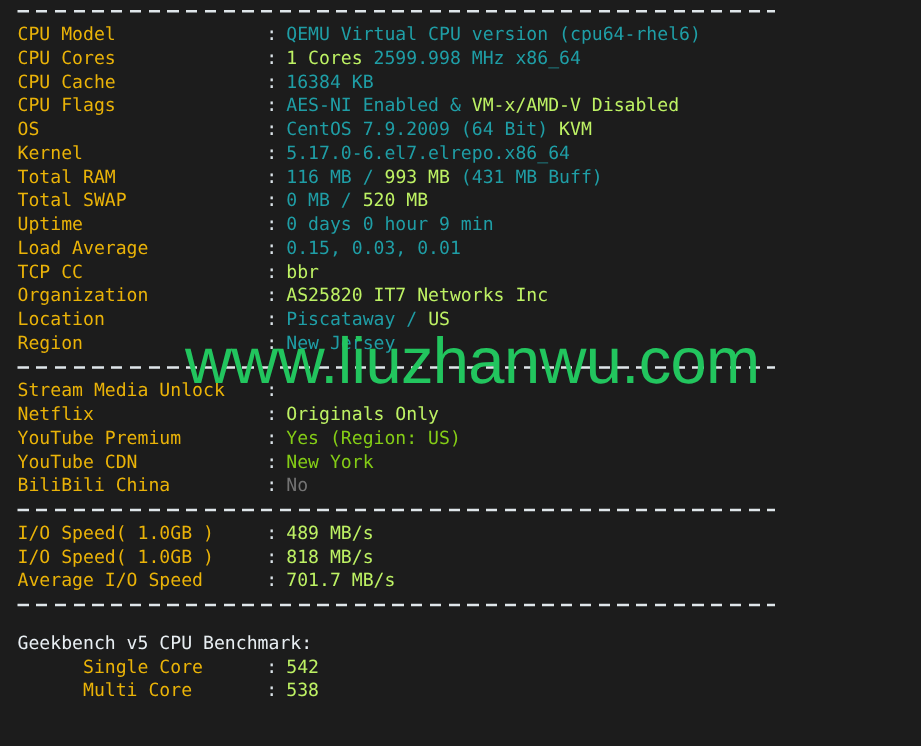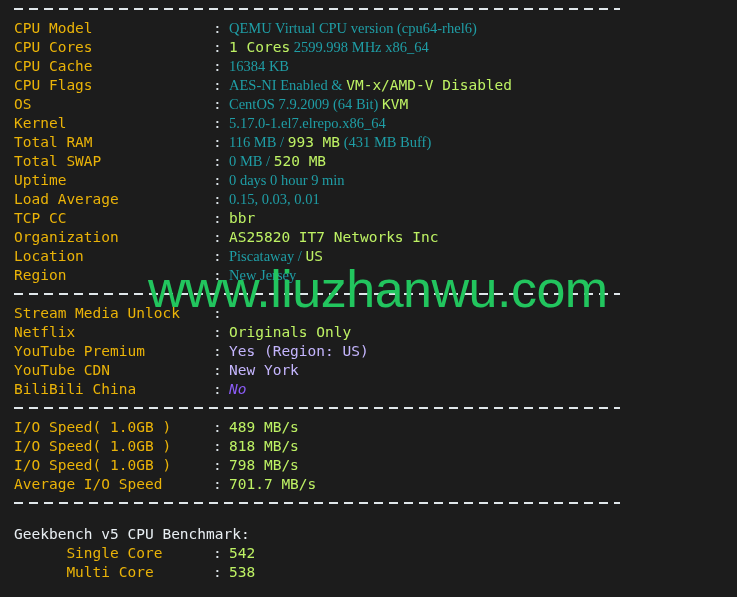--- a/index.html
+++ b/index.html
@@ -62,24 +62,24 @@
   .colon {
     display: inline-block;
     width: 16px;
     color: #dbe3e8;
     vertical-align: top;
   }
   .val {
     display: inline;
     white-space: pre;
   }
-  .c-cyan  { color: #1f9ea6; font-family: Liberation Serif, serif; }
+  .c-cyan  { color: #1f9ea6; }
   .c-gold  { color: #bef264; }
-  .c-green { color: #c4b5fd; }
-  .c-red   { color: #8b5cf6; font-style: italic; }
+  .c-green { color: #84cc16; }
+  .c-red   { color: #737373; }
   .heading {
     height: 19px;
     line-height: 19px;
     white-space: pre;
     padding-left: 14px;
     color: #e9eff3;
     box-sizing: border-box;
     margin-top: 12px;
   }
   .watermark {
@@ -104,21 +104,21 @@
   <div class="sep">
     <div class="rule"></div>
   </div>
 
   <div id="sec-system">
       <div class="row"><span class="label">CPU Model</span><span class="colon">:</span><span class="val"><span class="c-cyan">QEMU Virtual CPU version (cpu64-rhel6)</span></span></div>
       <div class="row"><span class="label">CPU Cores</span><span class="colon">:</span><span class="val"><span class="c-gold">1 Cores</span><span class="c-cyan"> 2599.998 MHz x86_64</span></span></div>
       <div class="row"><span class="label">CPU Cache</span><span class="colon">:</span><span class="val"><span class="c-cyan">16384 KB</span></span></div>
       <div class="row"><span class="label">CPU Flags</span><span class="colon">:</span><span class="val"><span class="c-cyan">AES-NI Enabled</span><span class="c-cyan"> &amp; </span><span class="c-gold">VM-x/AMD-V Disabled</span></span></div>
       <div class="row"><span class="label">OS</span><span class="colon">:</span><span class="val"><span class="c-cyan">CentOS 7.9.2009 (64 Bit) </span><span class="c-gold">KVM</span></span></div>
-      <div class="row"><span class="label">Kernel</span><span class="colon">:</span><span class="val"><span class="c-cyan">5.17.0-1.el7.elrepo.x86_64</span></span></div>
+      <div class="row"><span class="label">Kernel</span><span class="colon">:</span><span class="val"><span class="c-cyan">5.17.0-6.el7.elrepo.x86_64</span></span></div>
       <div class="row"><span class="label">Total RAM</span><span class="colon">:</span><span class="val"><span class="c-cyan">116 MB / </span><span class="c-gold">993 MB</span><span class="c-cyan"> (431 MB Buff)</span></span></div>
       <div class="row"><span class="label">Total SWAP</span><span class="colon">:</span><span class="val"><span class="c-cyan">0 MB / </span><span class="c-gold">520 MB</span></span></div>
       <div class="row"><span class="label">Uptime</span><span class="colon">:</span><span class="val"><span class="c-cyan">0 days 0 hour 9 min</span></span></div>
       <div class="row"><span class="label">Load Average</span><span class="colon">:</span><span class="val"><span class="c-cyan">0.15, 0.03, 0.01</span></span></div>
       <div class="row"><span class="label">TCP CC</span><span class="colon">:</span><span class="val"><span class="c-gold">bbr</span></span></div>
       <div class="row"><span class="label">Organization</span><span class="colon">:</span><span class="val"><span class="c-gold">AS25820 IT7 Networks Inc</span></span></div>
       <div class="row"><span class="label">Location</span><span class="colon">:</span><span class="val"><span class="c-cyan">Piscataway / </span><span class="c-gold">US</span></span></div>
       <div class="row"><span class="label">Region</span><span class="colon">:</span><span class="val"><span class="c-cyan">New Jersey</span></span></div>
     </div>
 
@@ -134,21 +134,20 @@
       <div class="row"><span class="label">BiliBili China</span><span class="colon">:</span><span class="val"><span class="c-red">No</span></span></div>
     </div>
 
   <div class="sep">
     <div class="rule"></div>
   </div>
 
   <div id="sec-io">
       <div class="row"><span class="label">I/O Speed( 1.0GB )</span><span class="colon">:</span><span class="val"><span class="c-gold">489 MB/s</span></span></div>
       <div class="row"><span class="label">I/O Speed( 1.0GB )</span><span class="colon">:</span><span class="val"><span class="c-gold">818 MB/s</span></span></div>
-      <div class="row"><span class="label">I/O Speed( 1.0GB )</span><span class="colon">:</span><span class="val"><span class="c-gold">798 MB/s</span></span></div>
       <div class="row"><span class="label">Average I/O Speed</span><span class="colon">:</span><span class="val"><span class="c-gold">701.7 MB/s</span></span></div>
     </div>
 
   <div class="sep">
     <div class="rule"></div>
   </div>
 
   <div class="heading">Geekbench v5 CPU Benchmark:</div>
 
   <div id="sec-geekbench">

